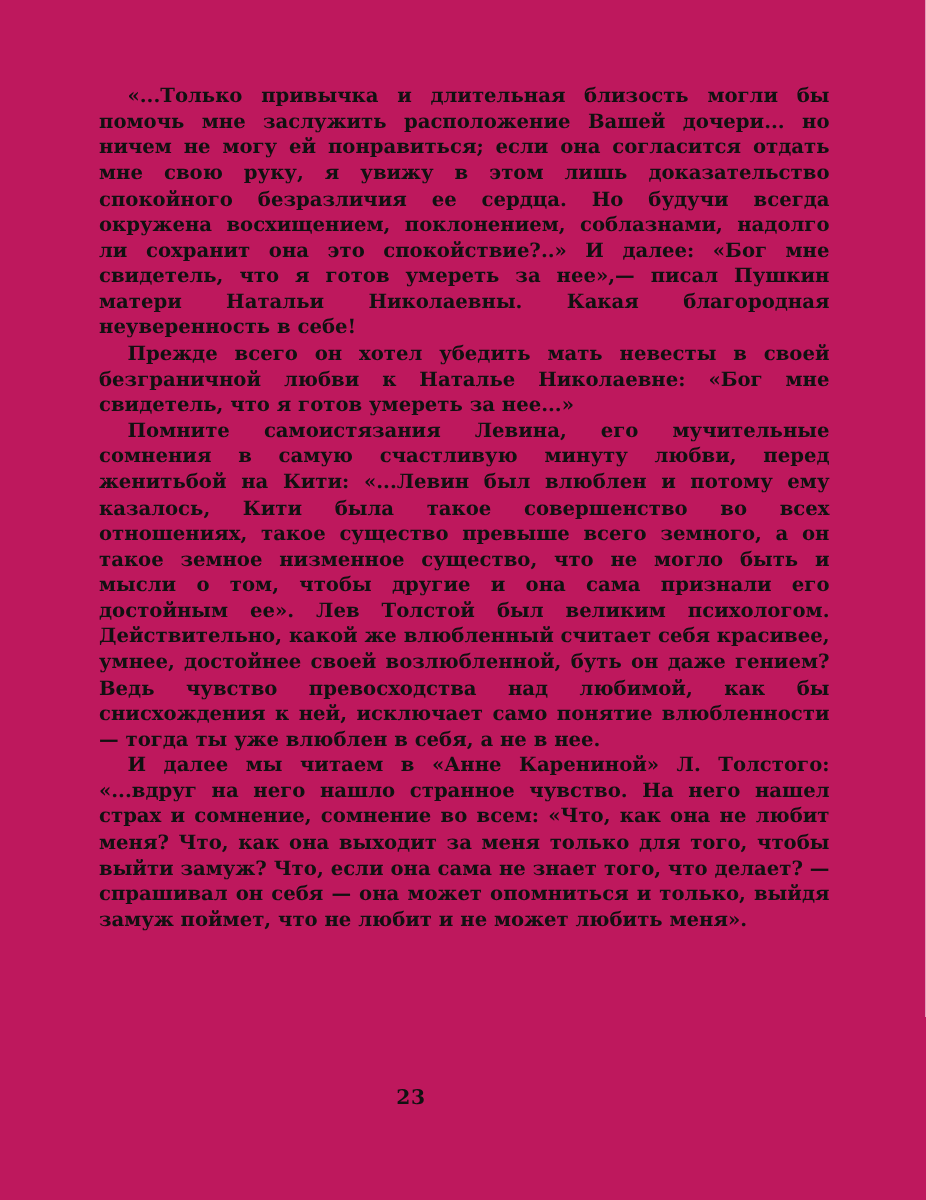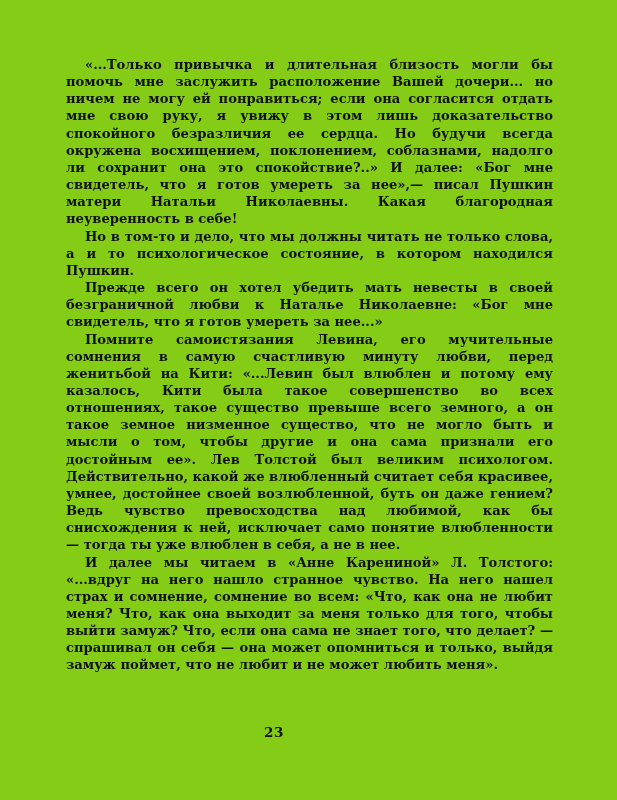--- a/index.html
+++ b/index.html
@@ -6,21 +6,21 @@
   html, body {
     margin: 0;
     padding: 0;
     background: #ffffff;
   }
 
   .page {
     position: relative;
     width: 617px;
     height: 800px;
-    background: #84cc16;
+    background: #be185d;
     overflow: hidden;
     box-sizing: border-box;
   }
 
   .text-block {
     position: absolute;
     left: 66px;
     top: 56px;
     width: 487px;
     font-family: "DejaVu Serif", "Liberation Serif", serif;
@@ -54,21 +54,20 @@
     letter-spacing: 0.5px;
   }
 </style>
 </head>
 <body>
 
 <div class="page">
 
   <div class="text-block">
     <p class="para">«...Только привычка и длительная близость могли бы помочь мне заслужить расположение Вашей дочери... но ничем не могу ей понравиться; если она согласится отдать мне свою руку, я увижу в этом лишь доказательство спокойного безразличия ее сердца. Но будучи всегда окружена восхищением, поклонением, соблазнами, надолго ли сохранит она это спокойствие?..» И далее: «Бог мне свидетель, что я готов умереть за нее»,— писал Пушкин матери Натальи Николаевны. Какая благородная неуверенность в себе!</p>
-    <p class="para">Но в том-то и дело, что мы должны читать не только слова, а и то психологическое состояние, в котором находился Пушкин.</p>
     <p class="para">Прежде всего он хотел убедить мать невесты в своей безграничной любви к Наталье Николаевне: «Бог мне свидетель, что я готов умереть за нее...»</p>
     <p class="para">Помните самоистязания Левина, его мучительные сомнения в самую счастливую минуту любви, перед женитьбой на Кити: «...Левин был влюблен и потому ему казалось, Кити была такое совершенство во всех отношениях, такое существо превыше всего земного, а он такое земное низменное существо, что не могло быть и мысли о том, чтобы другие и она сама признали его достойным ее». Лев Толстой был великим психологом. Действительно, какой же влюбленный считает себя красивее, умнее, достойнее своей возлюбленной, буть он даже гением? Ведь чувство превосходства над любимой, как бы снисхождения к ней, исключает само понятие влюбленности — тогда ты уже влюблен в себя, а не в нее.</p>
     <p class="para">И далее мы читаем в «Анне Карениной» Л. Толстого: «...вдруг на него нашло странное чувство. На него нашел страх и сомнение, сомнение во всем: «Что, как она не любит меня? Что, как она выходит за меня только для того, чтобы выйти замуж? Что, если она сама не знает того, что делает? — спрашивал он себя — она может опомниться и только, выйдя замуж поймет, что не любит и не может любить меня».</p>
 
   </div>
 
   <div class="page-number">23</div>
 
 </div>
 

